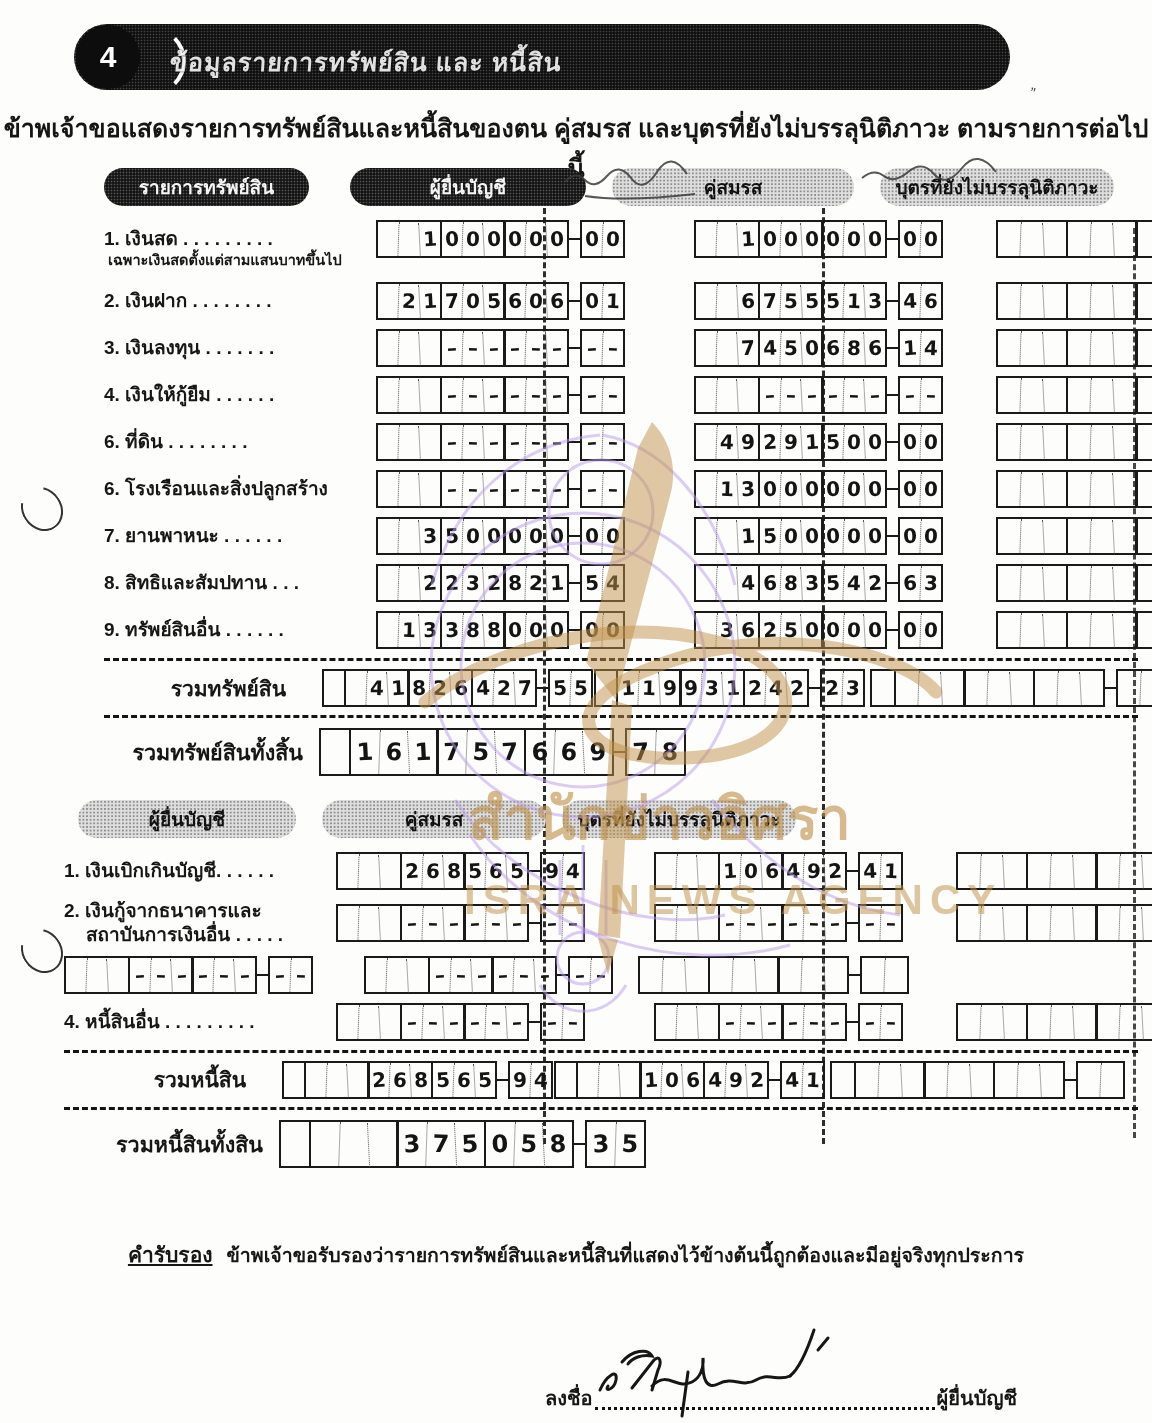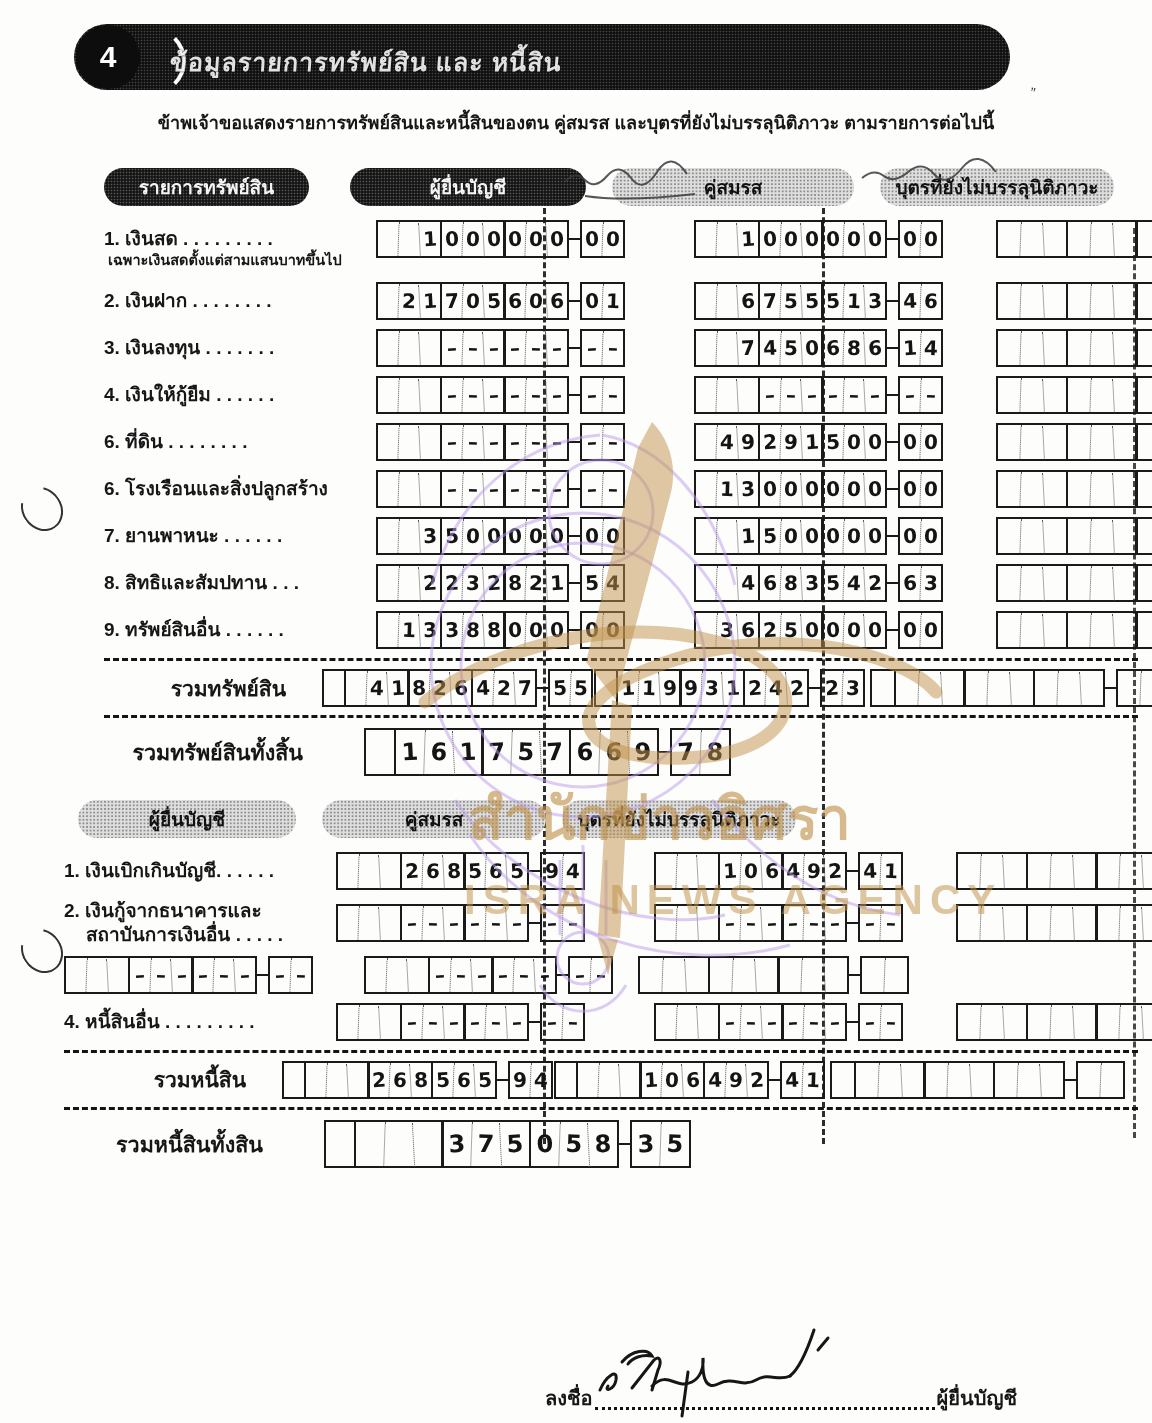--- a/index.html
+++ b/index.html
@@ -12,21 +12,21 @@
           background-image:radial-gradient(rgba(255,255,255,.22) .7px,transparent 1.1px);
           background-size:3px 3px;}
   .hnum{position:absolute;left:2px;top:1px;width:64px;height:64px;border-radius:50%;background:#0d0d0d;
         display:flex;align-items:center;justify-content:center;color:#fff;font-size:30px;font-weight:bold;}
   .harc{position:absolute;left:44px;top:3px;width:60px;height:60px;border-radius:50%;
         border:4px solid transparent;border-right-color:#fdfdfb;}
   .htitle{position:absolute;left:96px;top:18px;color:#f2f2f2;font-size:25px;font-weight:bold;
           letter-spacing:1px;transform:skewX(-4deg);opacity:.92;text-shadow:0 0 2px #000;}
   .speck{position:absolute;left:1030px;top:84px;color:#444;font-size:15px;transform:rotate(14deg);}
 
-  .intro{position:absolute;left:0;top:108px;width:100%;text-align:center;font-size:18px;font-weight:bold;}
+  .intro{position:absolute;left:0;top:108px;width:100%;text-align:center;font-size:25px;font-weight:bold;}
 
   
   .tbl{position:absolute;left:64px;right:14px;}
   .assets{top:168px;margin-left:40px;}
   .liab{top:800px;}
   .phrow,.frow,.trow{display:grid;align-items:center;}
   .phrow{grid-template-columns:232px 250px 278px auto;margin-bottom:14px;}
   .pill{height:38px;border-radius:19px;display:flex;align-items:center;justify-content:center;
         font-size:19px;font-weight:bold;padding:0 14px;box-sizing:border-box;}
   .pill.dark{background-color:#151515;color:#f5f5f5;
@@ -62,21 +62,21 @@
   .grp.satang{margin-left:0;}
   .children .cell{width:22px;}
 
   .hsep{border-top:3.5px dashed #141414;margin:8px 0;}
   .trow{grid-template-columns:218px 262px 278px auto;margin:2px 0;}
   .tlabel{font-size:21px;font-weight:bold;text-align:right;padding-right:36px;white-space:nowrap;}
   .trow .fcol{padding-left:0;}
   .trow .fcol.spouse{padding-left:10px;}
   .trow .fcol.children{padding-left:8px;}
 
-  .grow{display:grid;grid-template-columns:215px auto;align-items:center;margin-top:10px;gap:45px;}
+  .grow{display:grid;grid-template-columns:215px auto;align-items:center;margin-top:10px;}
   .glabel{font-size:21.5px;font-weight:bold;text-align:right;padding-right:16px;white-space:nowrap;}
   .grand .cell{width:28px;height:44px;font-size:24px;}
 
   
   .vsep{position:absolute;border-left:3px dashed #1c1c1c;opacity:.92;}
   .v1{left:543px;top:172px;height:972px;}
   .v2{left:822px;top:172px;height:972px;}
   .v3{left:1133px;top:228px;height:910px;opacity:.8;}
 
   
@@ -1382,20 +1382,23 @@
             <div class="conn"></div>
             <div class="grp satang">
               <div class="cell">3</div>
               <div class="cell">5</div>
             </div>
           </div>
         </div>
     </div>
   </section>
 
+  <div class="cert">
+    <span class="ct">คำรับรอง</span><span>ข้าพเจ้าขอรับรองว่ารายการทรัพย์สินและหนี้สินที่แสดงไว้ข้างต้นนี้ถูกต้องและมีอยู่จริงทุกประการ</span>
+  </div>
 
   <svg class="sigsvg" width="340" height="100" viewBox="0 0 340 100">
     <g fill="none" stroke="#161616" stroke-width="3" stroke-linecap="round">
       <path d="M30,72 C36,58 48,50 46,62 C44,72 34,74 38,68"></path>
       <path d="M62,70 L84,42 C90,36 92,44 88,52 L82,72"></path>
       <path d="M52,44 C62,32 78,30 82,38 C72,36 62,40 58,46"></path>
       <path d="M82,68 C98,52 106,72 122,64 C130,60 134,50 133,40 C132,60 136,72 148,66 C164,58 172,70 186,62 C200,54 208,64 220,58"></path>
       <path d="M220,58 C230,50 238,30 244,12"></path>
       <path d="M248,32 L258,20"></path>
       <path d="M118,54 L112,98"></path>

